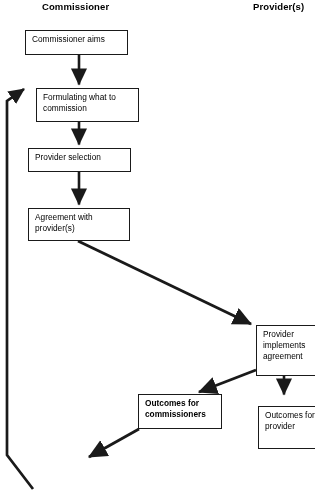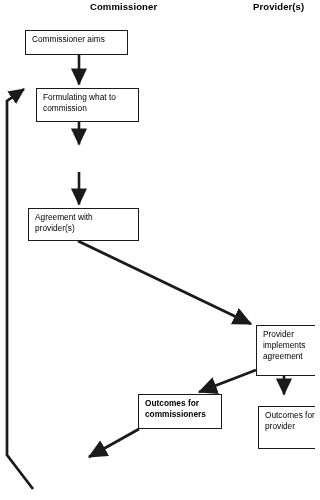--- a/index.html
+++ b/index.html
@@ -22,41 +22,41 @@
     height: 500px;
   }
   .col-header {
     position: absolute;
     font-size: 9.5px;
     font-weight: bold;
     letter-spacing: 0.1px;
     white-space: nowrap;
     color: #000;
   }
-  #header-commissioner { left: 42px; top: 1px; margin-left: 48px; }
+  #header-commissioner { left: 42px; top: 1px; }
   #header-providers { left: 253px; top: 1px; }
 
   .node {
     position: absolute;
     box-sizing: border-box;
     border: 1.4px solid #1a1a1a;
     background: #ffffff;
     font-size: 8.3px;
     line-height: 11.2px;
     color: #000;
     padding: 3px 5px 8px 6px;
     z-index: 3;
     white-space: pre-line;
   }
 
   
   #node-commissioner-aims      { left: 25px;  top: 30px;  width: 103px; height: 25px; }
   #node-formulating            { left: 36px;  top: 88px;  width: 103px; height: 34px; }
   #node-provider-selection     { left: 28px;  top: 148px; width: 103px; height: 24px; }
-  #node-agreement              { left: 28px;  top: 208px; width: 111px;  height: 33px; }
+  #node-agreement              { left: 28px;  top: 208px; width: 102px;  height: 33px; }
   #node-provider-implements    { left: 256px; top: 325px; width: 62px;  height: 51px; }
   #node-outcomes-commissioners { left: 138px; top: 394px; width: 84px;  height: 35px; font-weight: bold; }
   #node-outcomes-provider      { left: 258px; top: 406px; width: 68px;  height: 43px; }
   #node-monitoring             { left: 33px;  top: 460px; width: 98px;  height: 37px; }
 
   #edge-layer {
     position: absolute;
     left: 0; top: 0;
     width: 315px;
     height: 500px;
@@ -95,20 +95,21 @@
 
     <line x1="139" y1="429" x2="89" y2="457" stroke="#1a1a1a" stroke-width="2.9" marker-end="url(#ah)"></line>
 
     <polyline points="33,489 7,455 7,101 24,89" fill="none" stroke="#1a1a1a" stroke-width="2.7" marker-end="url(#ahb)"></polyline>
   </svg>
 
   <div class="node" id="node-commissioner-aims">Commissioner aims</div>
 
   <div class="node" id="node-formulating">Formulating what to commission</div>
 
+  <div class="node" id="node-provider-selection">Provider selection</div>
 
   <div class="node" id="node-agreement">Agreement with provider(s)</div>
 
   <div class="node" id="node-provider-implements">Provider implements agreement</div>
 
   <div class="node" id="node-outcomes-commissioners">Outcomes for commissioners</div>
 
   <div class="node" id="node-outcomes-provider">Outcomes for provider</div>
 
 

